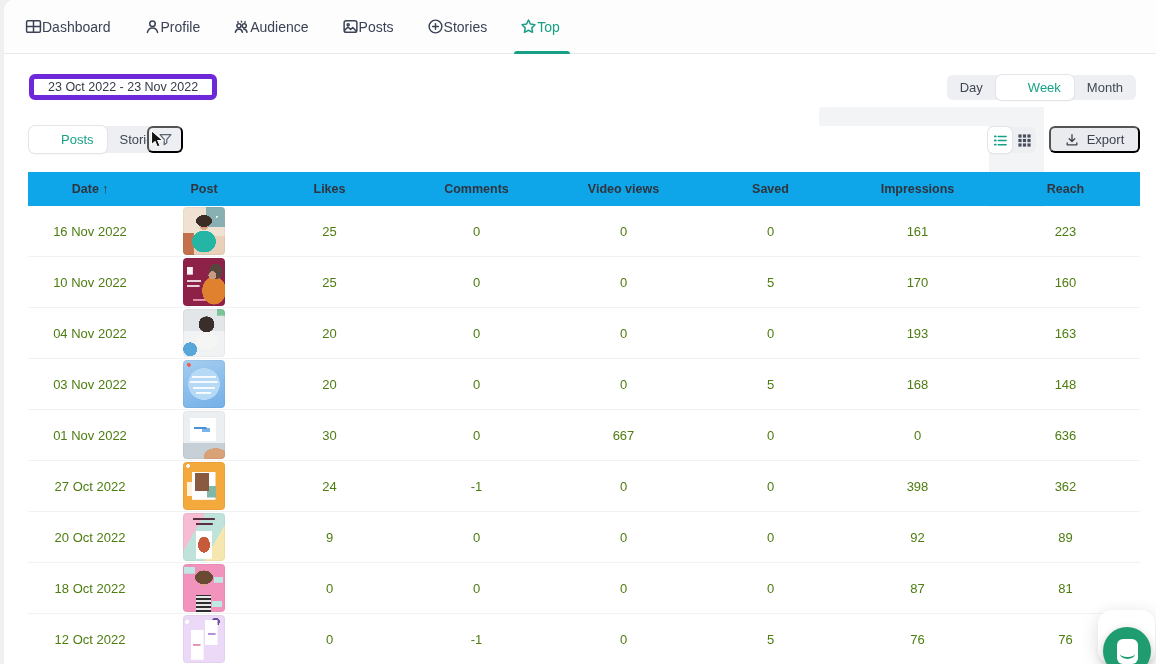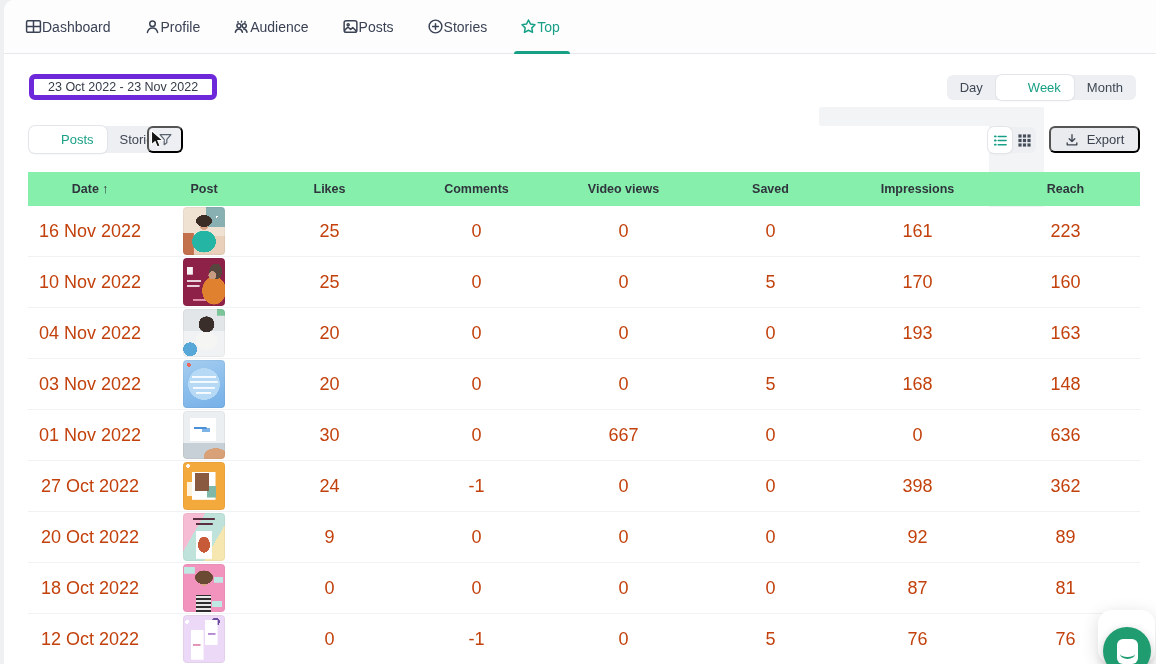--- a/index.html
+++ b/index.html
@@ -57,22 +57,22 @@
   .view-seg svg { width:15px; height:15px; }
   .export-btn {
     position:absolute; left:1045px; top:126px; width:91px; height:27px;
     background:#e9ebee; border-radius:6px; display:flex; align-items:center; justify-content:center; gap:8px;
     font-size:13px; color:#3c434f; cursor:pointer; z-index:2;
   }
   .export-btn svg { width:14px; height:14px; stroke:#3c434f; fill:none; stroke-width:1.5; stroke-linecap:round; stroke-linejoin:round; }
 
   
   .table { position:absolute; left:24px; top:172px; width:1112px; }
-  .thead { display:flex; align-items:center; height:34px; background:#86efac; font-size:12.5px; font-weight:bold; color:#30353d; }
-  .trow { display:flex; align-items:center; height:51px; border-bottom:1px solid #f1f2f4; font-size:18px; color:#c2410c; cursor:pointer; }
+  .thead { display:flex; align-items:center; height:34px; background:#0ea5e9; font-size:12.5px; font-weight:bold; color:#30353d; }
+  .trow { display:flex; align-items:center; height:51px; border-bottom:1px solid #f1f2f4; font-size:13px; color:#4d7c0f; cursor:pointer; }
   .cell { text-align:center; }
   .c1{width:124px}.c2{width:104px}.c3{width:147px}.c4{width:147px}.c5{width:147px}.c6{width:147px}.c7{width:147px}.c8{width:149px}
   .sort-arrow { font-weight:bold; margin-left:3px; }
 
   
   .thumb { width:42px; height:48px; border-radius:4px; margin:0 auto; background-repeat:no-repeat; background-color:#ddd; box-shadow:0 0 0 1px rgba(0,0,0,.04) inset; }
   [data-thumb="t1"]{
     background-color:#f0e2d2;
     background-image:
       radial-gradient(ellipse 8px 6px at 50% 29%, #3b2c26 98%, transparent),

